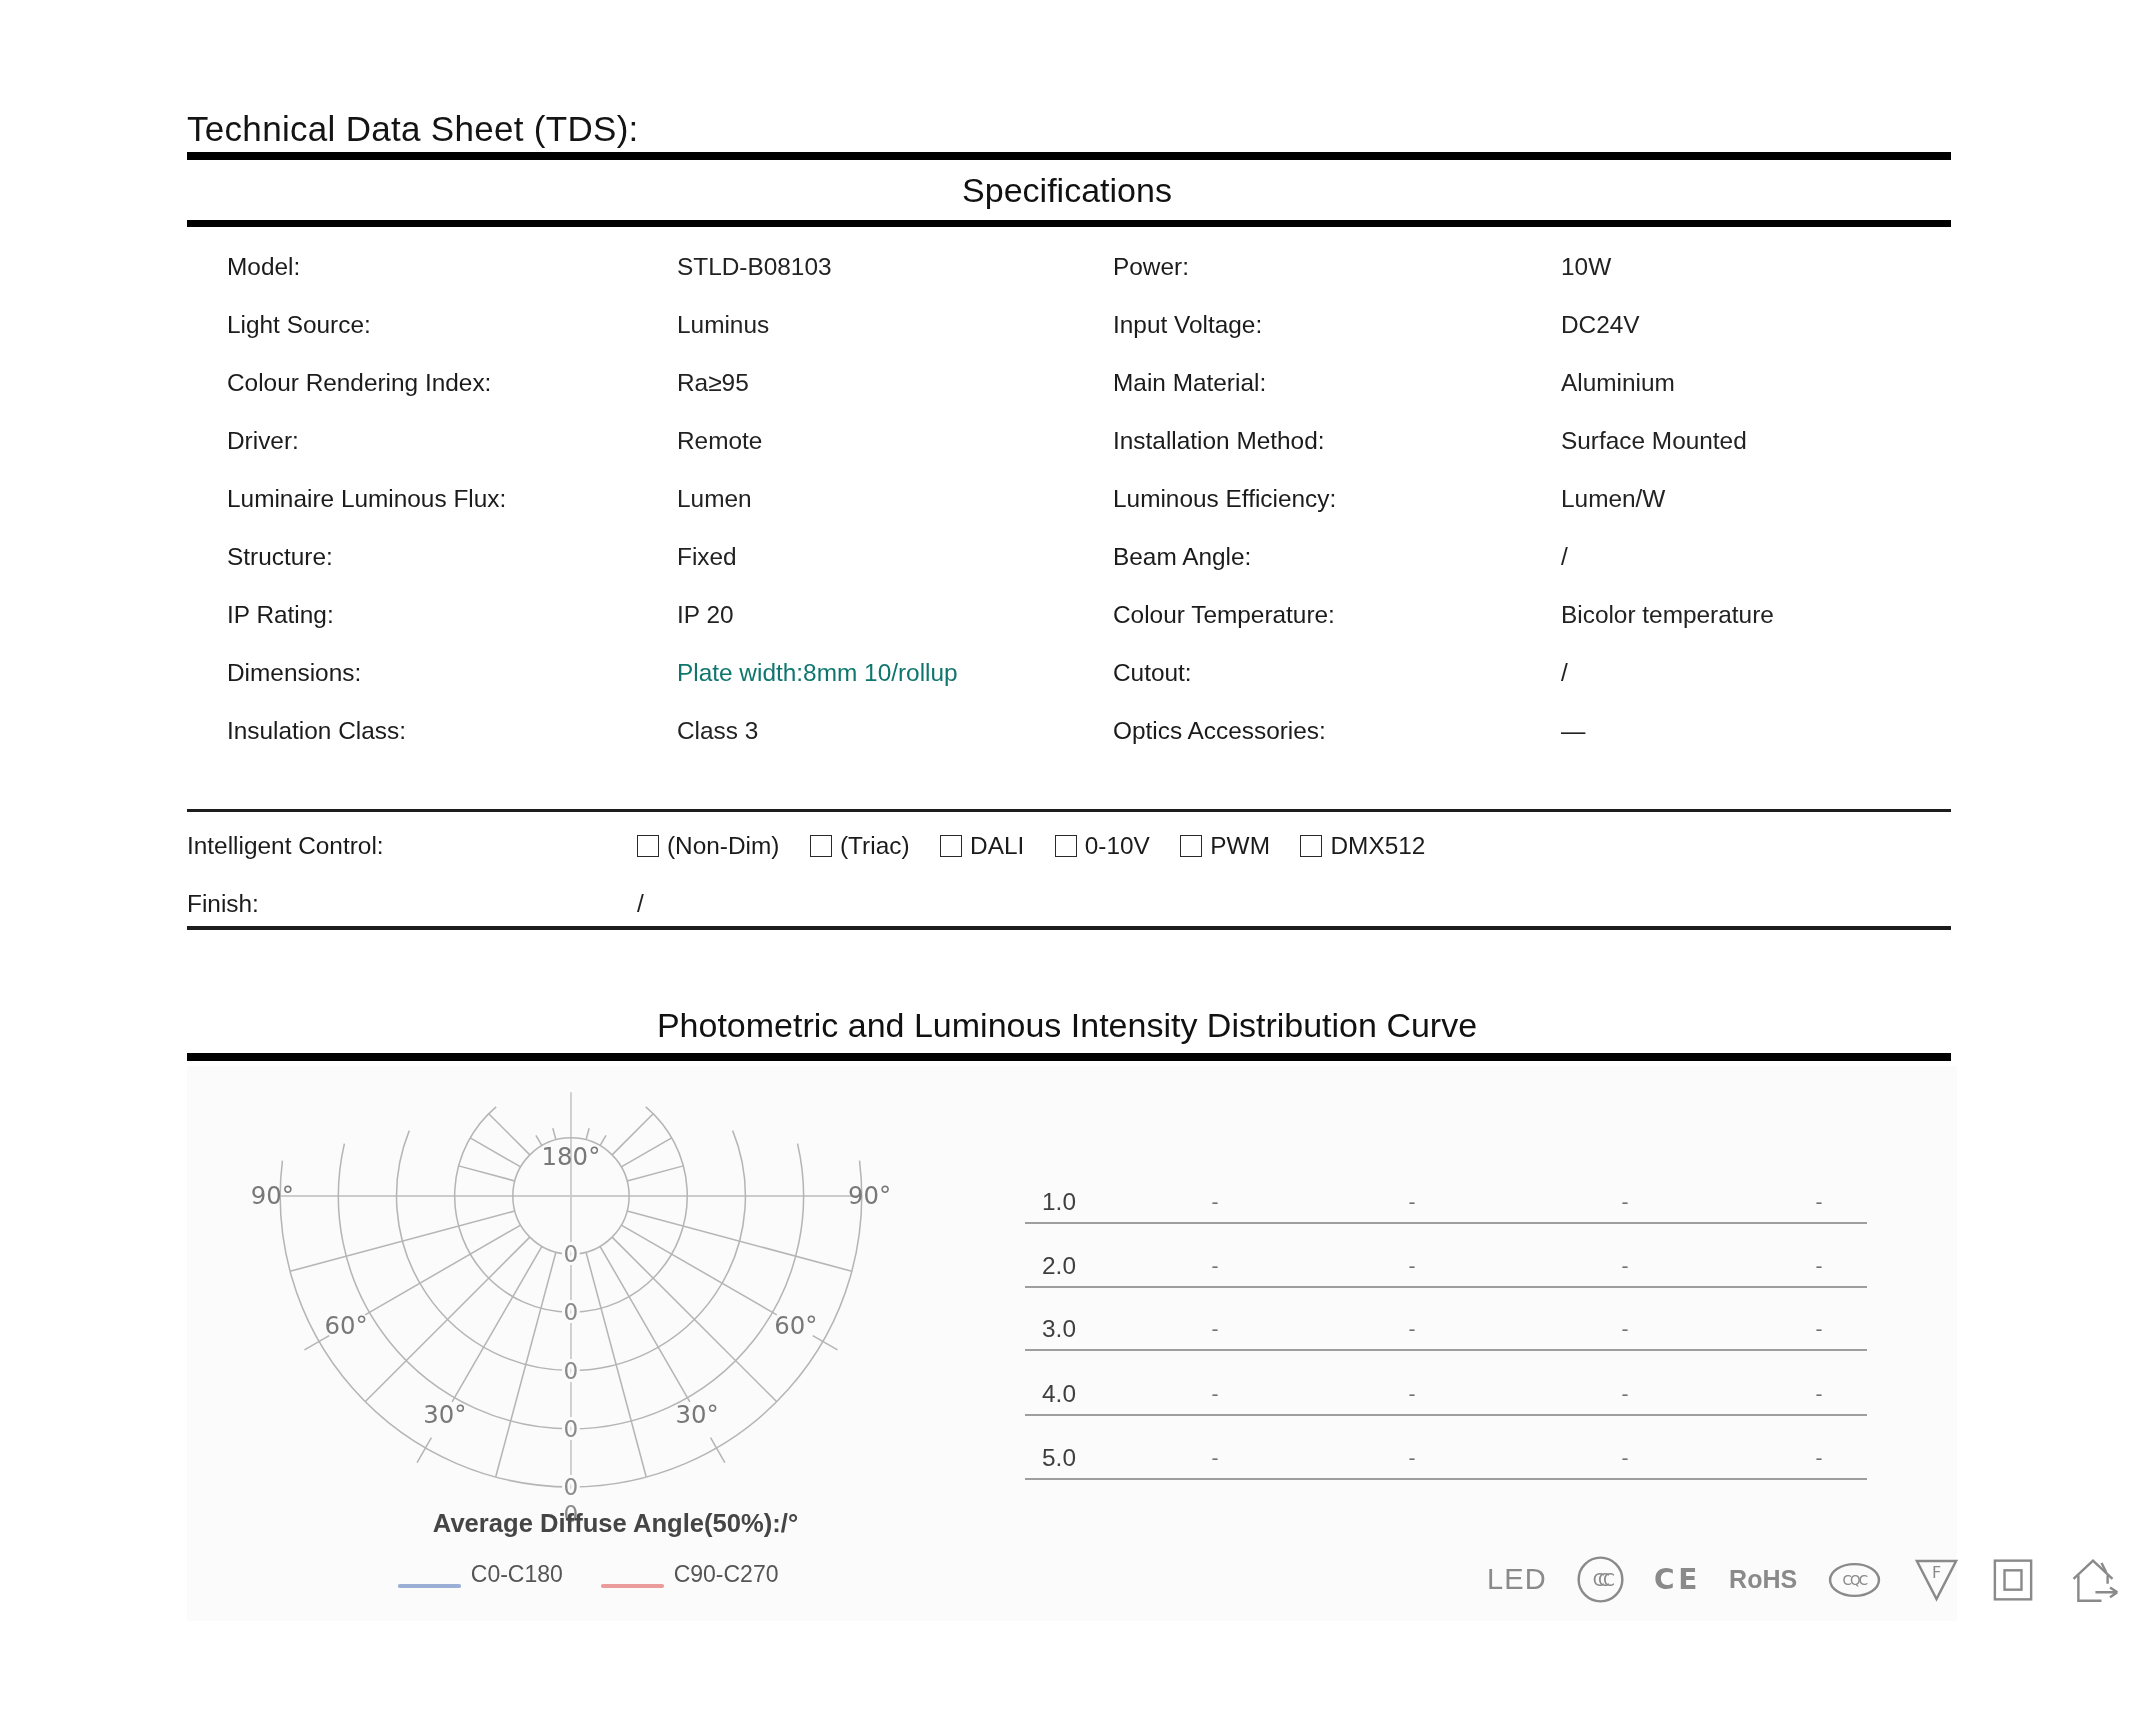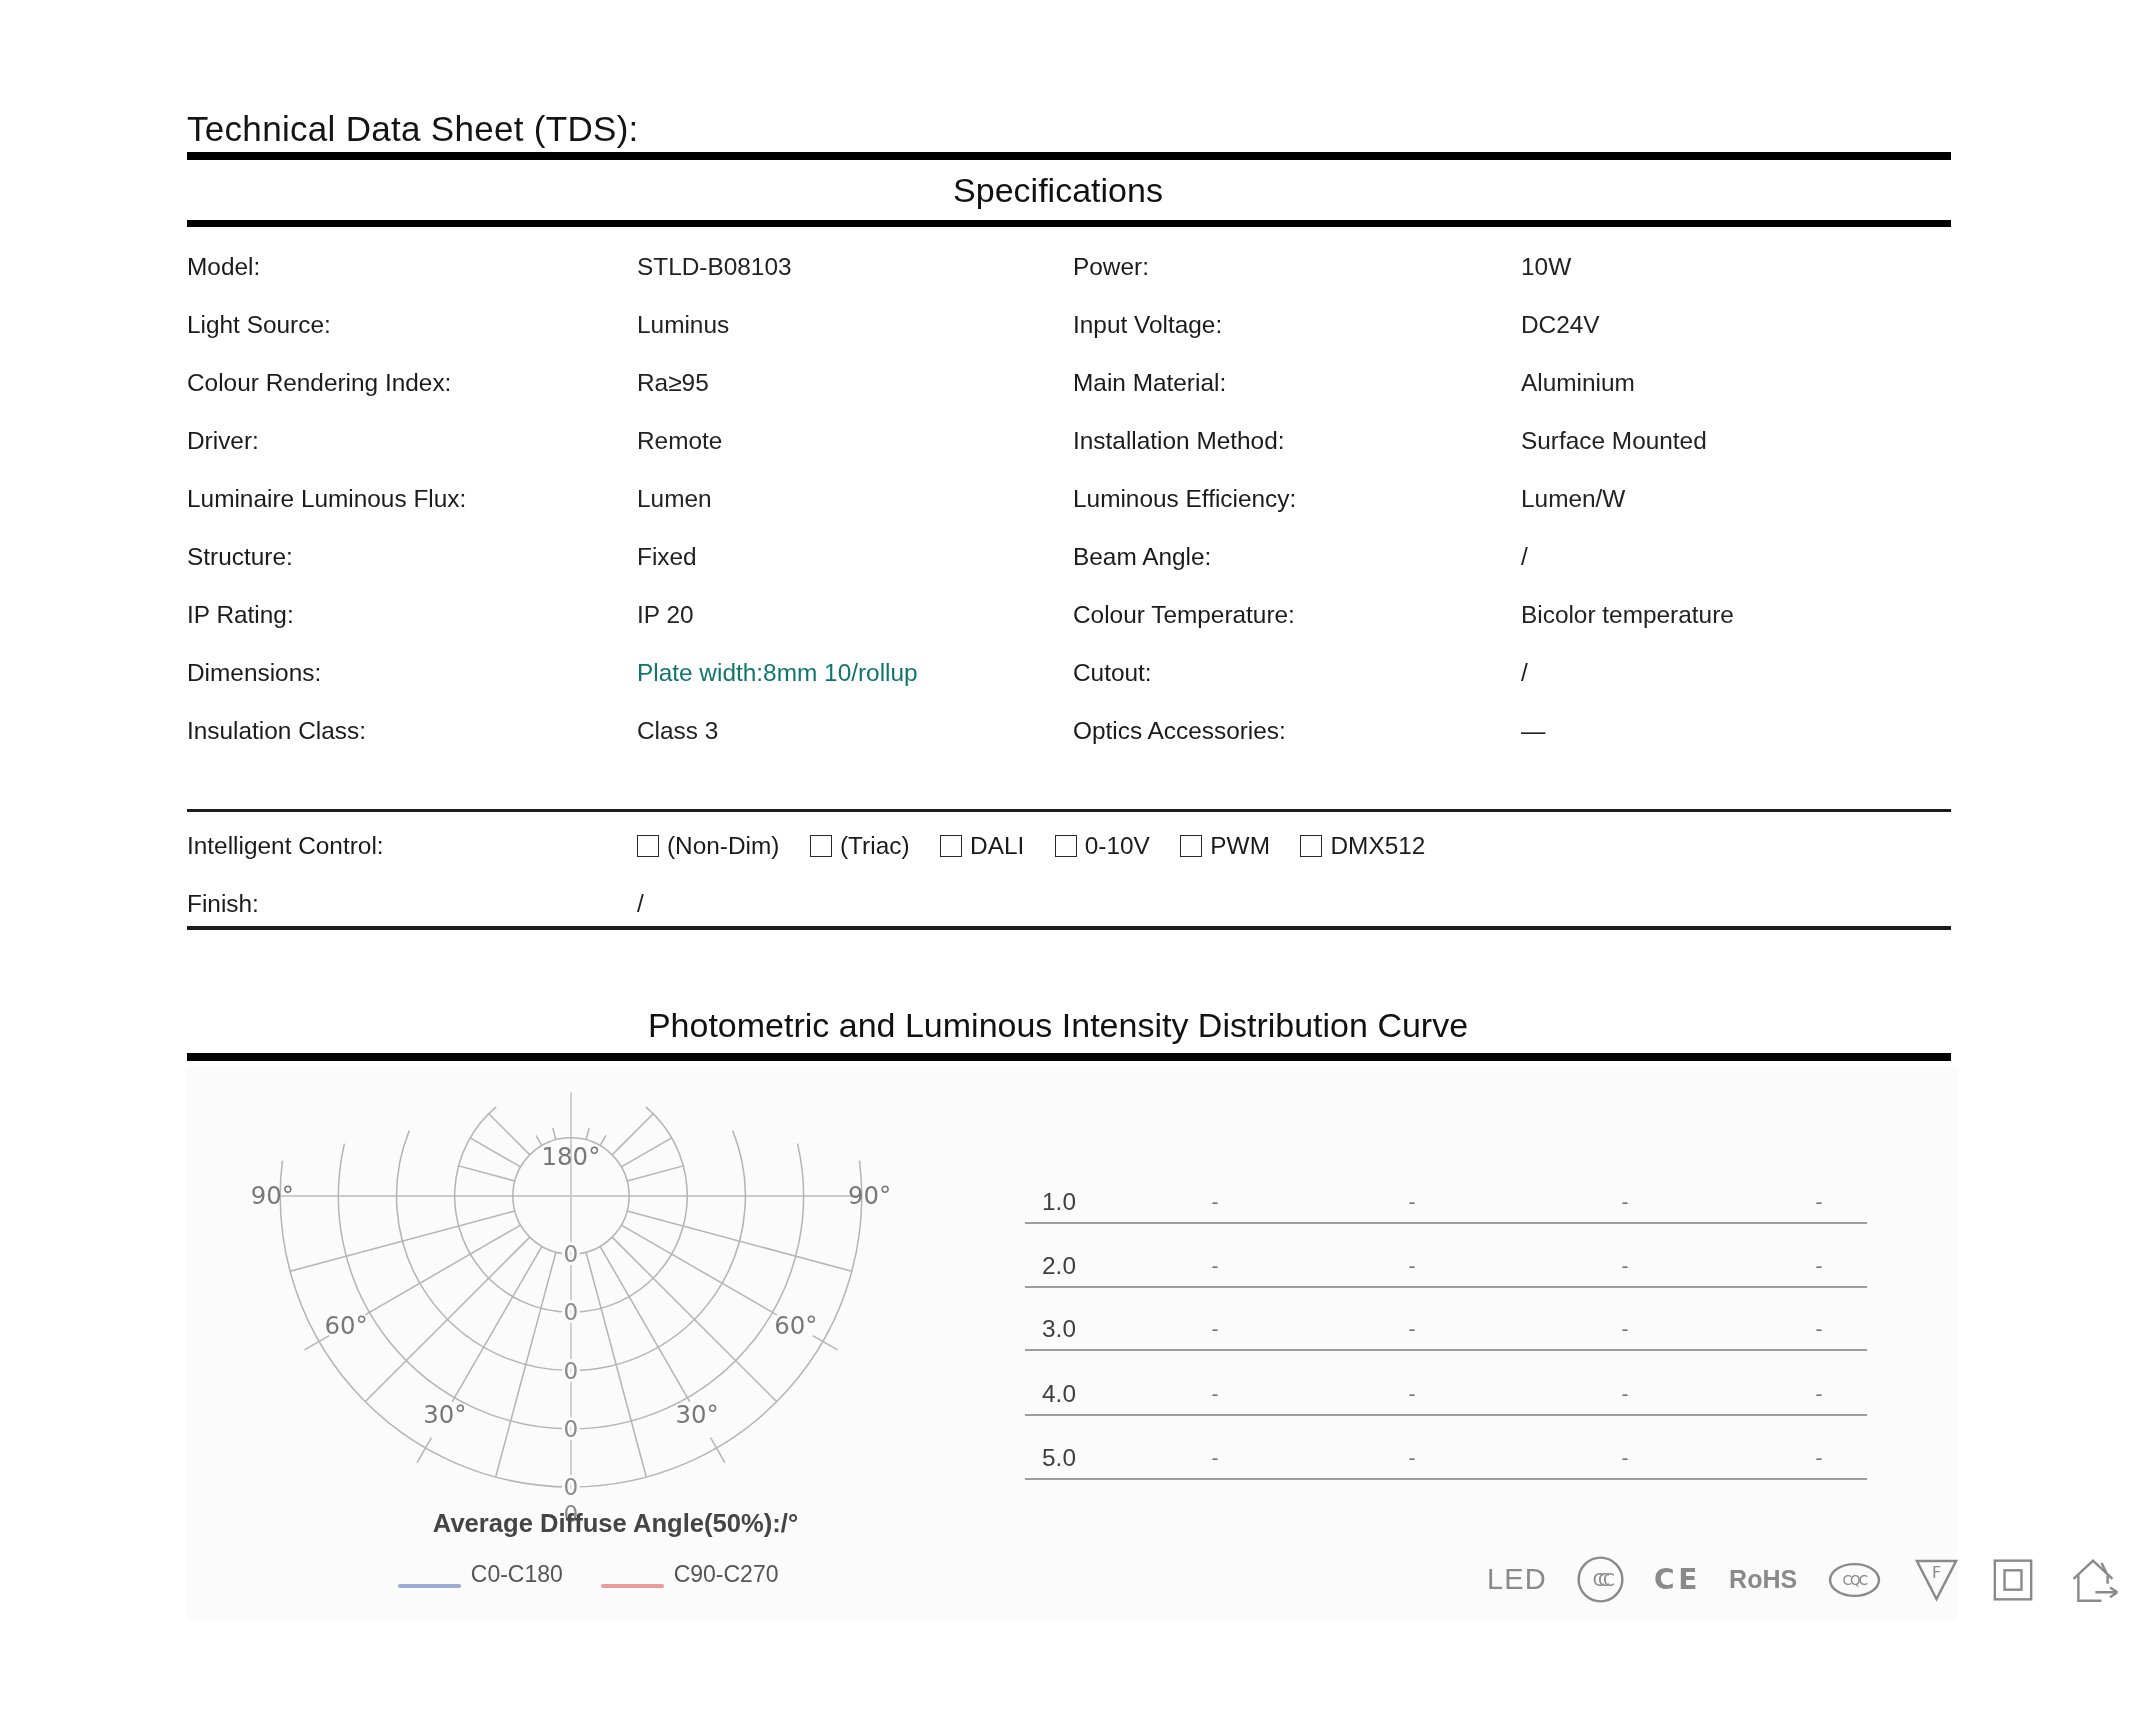--- a/index.html
+++ b/index.html
@@ -11,30 +11,30 @@
   .abs{position:absolute;}
   
   .rule{position:absolute;left:187px;width:1764px;background:#000;}
   .rule-title{top:152px;height:8px;}
   .rule-spec-bottom{top:220px;height:6.7px;}
   .rule-ic-top{top:809px;height:3px;background:#1d1d1d;}
   .rule-ic-bottom{top:926px;height:3.7px;background:#1d1d1d;}
   .rule-photo{top:1053px;height:8px;}
   
   .doc-title{left:187px;top:109px;font-size:35px;line-height:40px;color:#141414;letter-spacing:0.3px;}
-  .section-heading{left:176px;width:1764px;text-align:center;font-size:34px;line-height:38px;color:#111;}
+  .section-heading{left:185px;width:1764px;text-align:center;font-size:34px;line-height:38px;color:#111;}
   .spec-heading{top:171px;}
   .photo-heading{top:1006px;font-size:34px;}
   
   .spec-grid{
     position:absolute;left:187px;top:238px;width:1764px;
     display:grid;grid-template-columns:450px 436px 448px 430px;
     grid-auto-rows:58px;align-items:center;font-size:24.4px;
   }
-  .spec-grid span{white-space:nowrap;}
+  .spec-grid span{white-space:nowrap;margin-left:40px;}
   .spec-value{color:#222;}
   .spec-value-alt{color:#0f766e;}
   
   .ic-row{position:absolute;left:187px;top:818px;height:56px;display:flex;align-items:center;font-size:24.4px;}
   .fin-row{position:absolute;left:187px;top:876px;height:55px;display:flex;align-items:center;font-size:24.4px;}
   .field-label{width:450px;flex:0 0 auto;}
   .ic-options{display:flex;align-items:center;gap:30.5px;}
   .ic-opt{display:flex;align-items:center;gap:8px;}
   .cb{width:20px;height:20px;border:1.8px solid #2a2a2a;background:#fff;flex:0 0 auto;}
   

